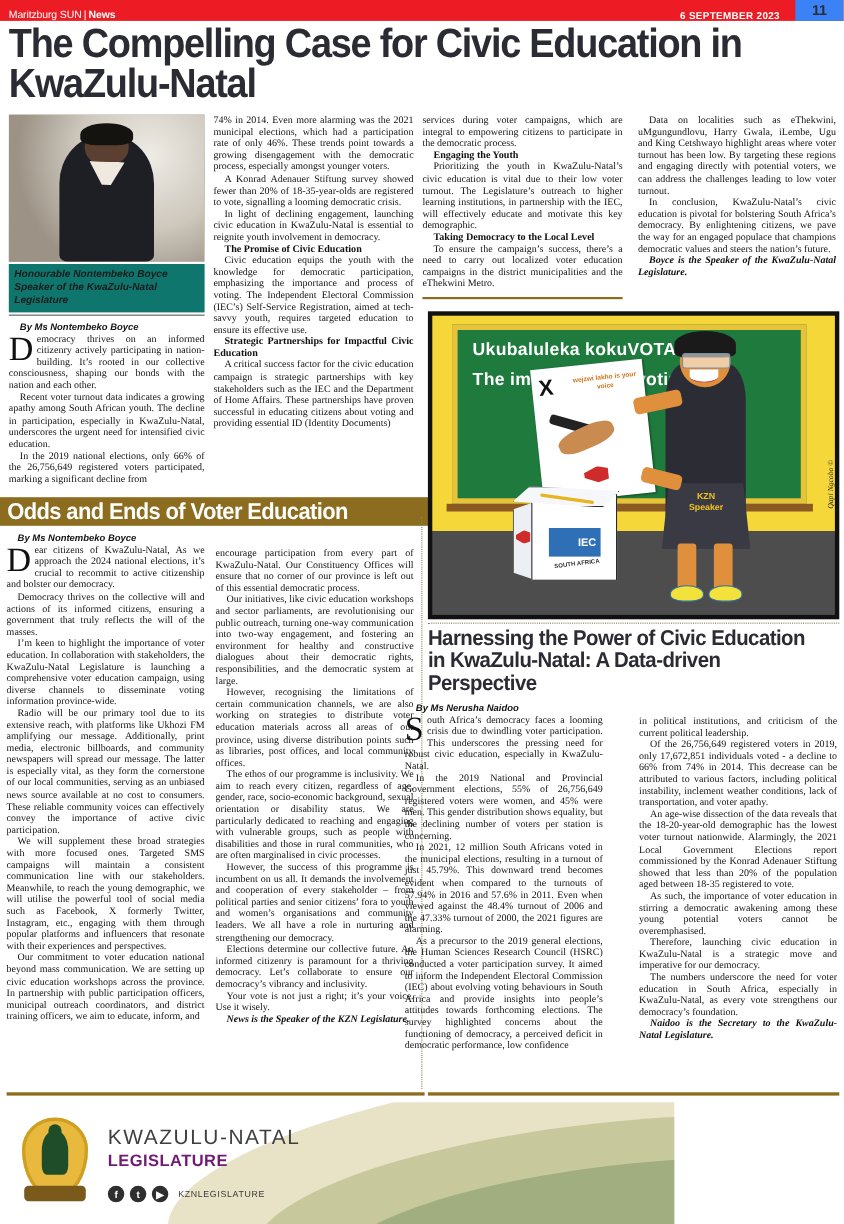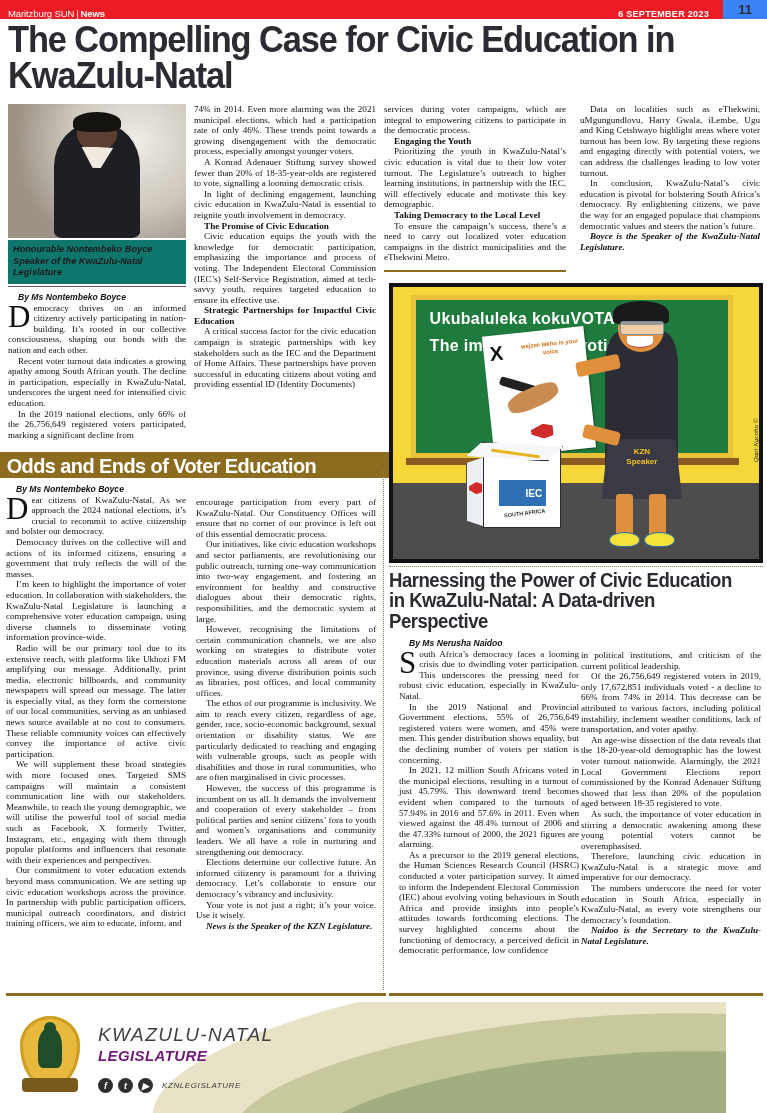--- a/index.html
+++ b/index.html
@@ -236,22 +236,22 @@
   
   .headline3{
     position:absolute;left:389px;top:570px;width:374px;
     font-family:"Liberation Sans",sans-serif;font-weight:bold;font-size:19.5px;
     line-height:1.04;color:#2b2b33;letter-spacing:-.5px;
     transform:scaleX(.95);transform-origin:left top;
   }
 
   
   .footer{
-    position:absolute;left:0;top:1002px;width:726px;height:111px;
-    background:#fff;overflow:hidden;font-style:italic;
+    position:absolute;left:0;top:1002px;width:613px;height:111px;
+    background:#fff;overflow:hidden;
   }
   .f-swoosh1{
     position:absolute;left:150px;top:-30px;width:760px;height:200px;
     border-radius:50%;background:#b9a54f;opacity:.32;
     transform:rotate(-7deg);
   }
   .f-swoosh2{
     position:absolute;left:230px;top:16px;width:700px;height:180px;
     border-radius:50%;background:#7c8f3a;opacity:.30;transform:rotate(-5deg);
   }
@@ -365,21 +365,21 @@
     <span>Odds and Ends of Voter Education</span>
   </div>
 
   <div class="col" style="left:6px;top:484px;width:180px;">
     <p class="byline">By Ms Nontembeko Boyce</p>
     <p class="noind dropcap">Dear citizens of KwaZulu-Natal, As we approach the 2024 national elections, it’s crucial to recommit to active citizenship and bolster our democracy.</p>
     <p>Democracy thrives on the collective will and actions of its informed citizens, ensuring a government that truly reflects the will of the masses.</p>
     <p>I’m keen to highlight the importance of voter education. In collaboration with stakeholders, the KwaZulu-Natal Legislature is launching a comprehensive voter education campaign, using diverse channels to disseminate voting information province-wide.</p>
     <p>Radio will be our primary tool due to its extensive reach, with platforms like Ukhozi FM amplifying our message. Additionally, print media, electronic billboards, and community newspapers will spread our message. The latter is especially vital, as they form the cornerstone of our local communities, serving as an unbiased news source available at no cost to consumers. These reliable community voices can effectively convey the importance of active civic participation.</p>
     <p>We will supplement these broad strategies with more focused ones. Targeted SMS campaigns will maintain a consistent communication line with our stakeholders. Meanwhile, to reach the young demographic, we will utilise the powerful tool of social media such as Facebook, X formerly Twitter, Instagram, etc., engaging with them through popular platforms and influencers that resonate with their experiences and perspectives.</p>
-    <p>Our commitment to voter education extends beyond mass communication. We are setting up civic education workshops across the province. In partnership with public participation officers, municipal outreach coordinators, and district training officers, we aim to educate, inform, and</p>
+    <p>Our commitment to voter education national beyond mass communication. We are setting up civic education workshops across the province. In partnership with public participation officers, municipal outreach coordinators, and district training officers, we aim to educate, inform, and</p>
   </div>
 
   <div class="col" style="left:196px;top:497px;width:180px;">
     <p class="noind">encourage participation from every part of KwaZulu-Natal. Our Constituency Offices will ensure that no corner of our province is left out of this essential democratic process.</p>
     <p>Our initiatives, like civic education workshops and sector parliaments, are revolutionising our public outreach, turning one-way communication into two-way engagement, and fostering an environment for healthy and constructive dialogues about their democratic rights, responsibilities, and the democratic system at large.</p>
     <p>However, recognising the limitations of certain communication channels, we are also working on strategies to distribute voter education materials across all areas of our province, using diverse distribution points such as libraries, post offices, and local community offices.</p>
     <p>The ethos of our programme is inclusivity. We aim to reach every citizen, regardless of age, gender, race, socio-economic background, sexual orientation or disability status. We are particularly dedicated to reaching and engaging with vulnerable groups, such as people with disabilities and those in rural communities, who are often marginalised in civic processes.</p>
     <p>However, the success of this programme is incumbent on us all. It demands the involvement and cooperation of every stakeholder – from political parties and senior citizens’ fora to youth and women’s organisations and community leaders. We all have a role in nurturing and strengthening our democracy.</p>
     <p>Elections determine our collective future. An informed citizenry is paramount for a thriving democracy. Let’s collaborate to ensure our democracy’s vibrancy and inclusivity.</p>
     <p>Your vote is not just a right; it’s your voice. Use it wisely.</p>
@@ -431,21 +431,21 @@
       </div>
 
       <div class="signature">Qapi Ngcobo ©</div>
     </div>
   </div>
 
   <div class="rule-dot" style="left:389px;top:566px;width:374px;"></div>
 
   <div class="headline3">Harnessing the Power of Civic Education in KwaZulu-Natal: A Data-driven Perspective</div>
 
-  <div class="col" style="left:399px;top:638px;width:180px;">
+  <div class="col" style="left:368px;top:638px;width:180px;">
     <p class="byline">By Ms Nerusha Naidoo</p>
     <p class="noind dropcap">South Africa’s democracy faces a looming crisis due to dwindling voter participation. This underscores the pressing need for robust civic education, especially in KwaZulu-Natal.</p>
     <p>In the 2019 National and Provincial Government elections, 55% of 26,756,649 registered voters were women, and 45% were men. This gender distribution shows equality, but the declining number of voters per station is concerning.</p>
     <p>In 2021, 12 million South Africans voted in the municipal elections, resulting in a turnout of just 45.79%. This downward trend becomes evident when compared to the turnouts of 57.94% in 2016 and 57.6% in 2011. Even when viewed against the 48.4% turnout of 2006 and the 47.33% turnout of 2000, the 2021 figures are alarming.</p>
     <p>As a precursor to the 2019 general elections, the Human Sciences Research Council (HSRC) conducted a voter participation survey. It aimed to inform the Independent Electoral Commission (IEC) about evolving voting behaviours in South Africa and provide insights into people’s attitudes towards forthcoming elections. The survey highlighted concerns about the functioning of democracy, a perceived deficit in democratic performance, low confidence</p>
   </div>
 
   <div class="col" style="left:581px;top:650px;width:180px;">
     <p class="noind">in political institutions, and criticism of the current political leadership.</p>
     <p>Of the 26,756,649 registered voters in 2019, only 17,672,851 individuals voted - a decline to 66% from 74% in 2014. This decrease can be attributed to various factors, including political instability, inclement weather conditions, lack of transportation, and voter apathy.</p>

